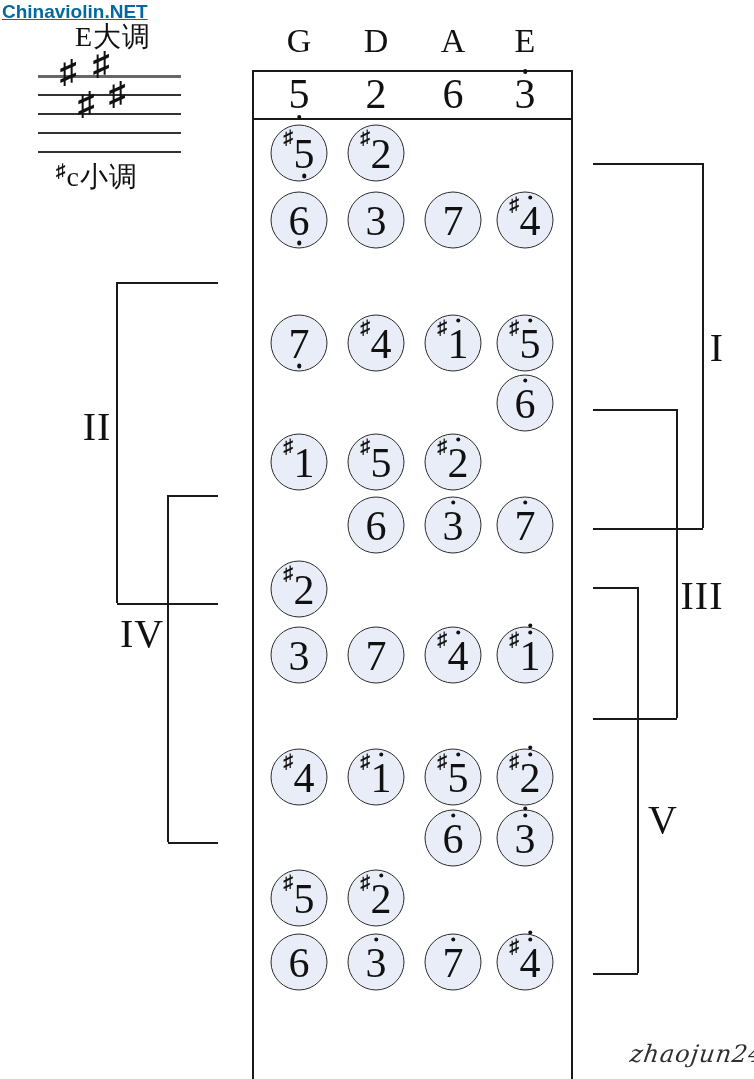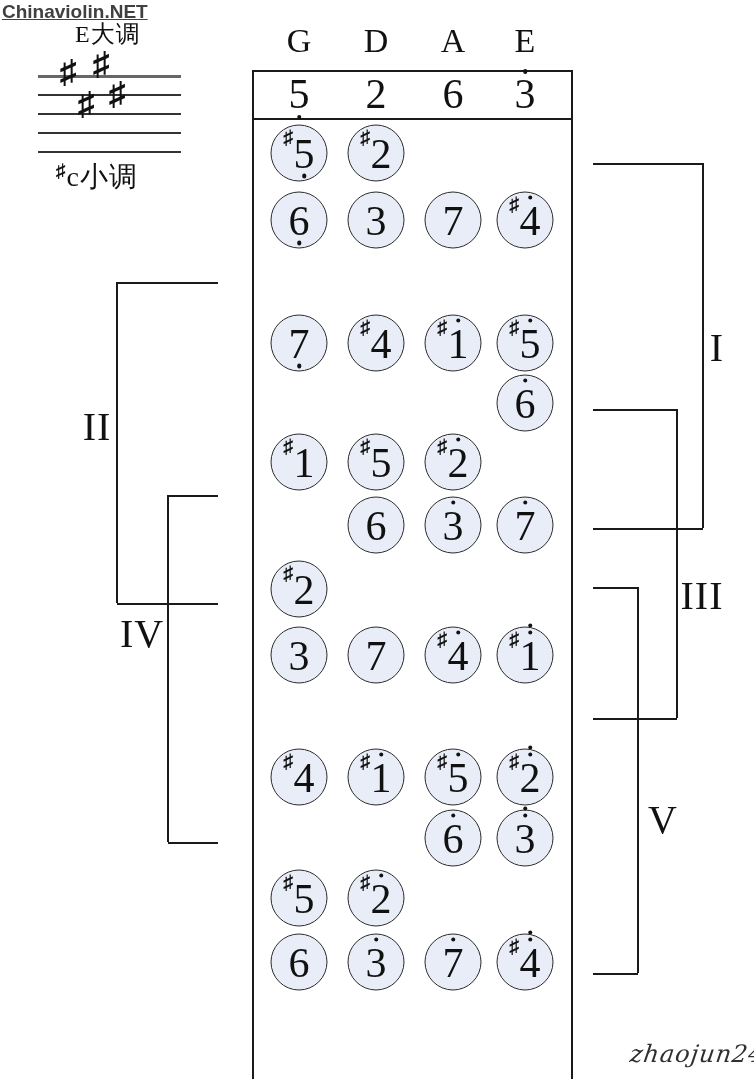--- a/index.html
+++ b/index.html
@@ -6,21 +6,21 @@
   #canvas{position:relative;width:754px;height:1079px;background:#ffffff;overflow:hidden;
           font-family:"Liberation Serif","DejaVu Serif",serif;color:#111;}
 
   .abs{position:absolute;}
 
   
   .watermark{left:2px;top:1px;font-family:"Liberation Sans","DejaVu Sans",sans-serif;
              font-size:19px;font-weight:bold;text-decoration:underline;letter-spacing:0px;}
 
   
-  .title-major{left:75px;top:18px;font-size:24px;letter-spacing:1px;}
+  .title-major{left:75px;top:18px;font-size:28px;letter-spacing:1px;}
   .title-minor{left:56px;top:158px;font-size:28px;letter-spacing:1px;}
   .title-minor .presharp{font-size:19px;font-weight:bold;position:relative;top:-9px;margin-right:0px;}
 
   
   .staff-line{height:2px;background:#333;}
   .staff-line.first{height:3px;background:#666;}
   .key-sharp{font-size:33px;font-weight:bold;transform:translate(-50%,-54%);line-height:1;}
 
   
   .fboard{left:252px;top:70px;width:321px;height:1009px;border:2px solid #1a1a1a;border-bottom:none;box-sizing:border-box;}
@@ -48,21 +48,21 @@
 
   
   .signature{left:630px;top:1040px;font-size:24px;font-style:italic;color:#2f2f2f;
              font-family:"DejaVu Serif","Liberation Serif",serif;letter-spacing:1px;transform:skewX(-8deg);}
 </style>
 </head>
 <body>
 
 <div id="canvas">
 
-  <div class="abs watermark" style="color: #404040;">Chinaviolin.NET</div>
+  <div class="abs watermark" style="color: #0369a1;">Chinaviolin.NET</div>
 
   <div class="abs title-major">E大调</div>
 
   <div id="staff-holder"></div>
 
   <div class="abs title-minor">
     <span class="presharp">♯</span><span>c小调</span>
   </div>
 
   <div class="abs fboard"></div>

